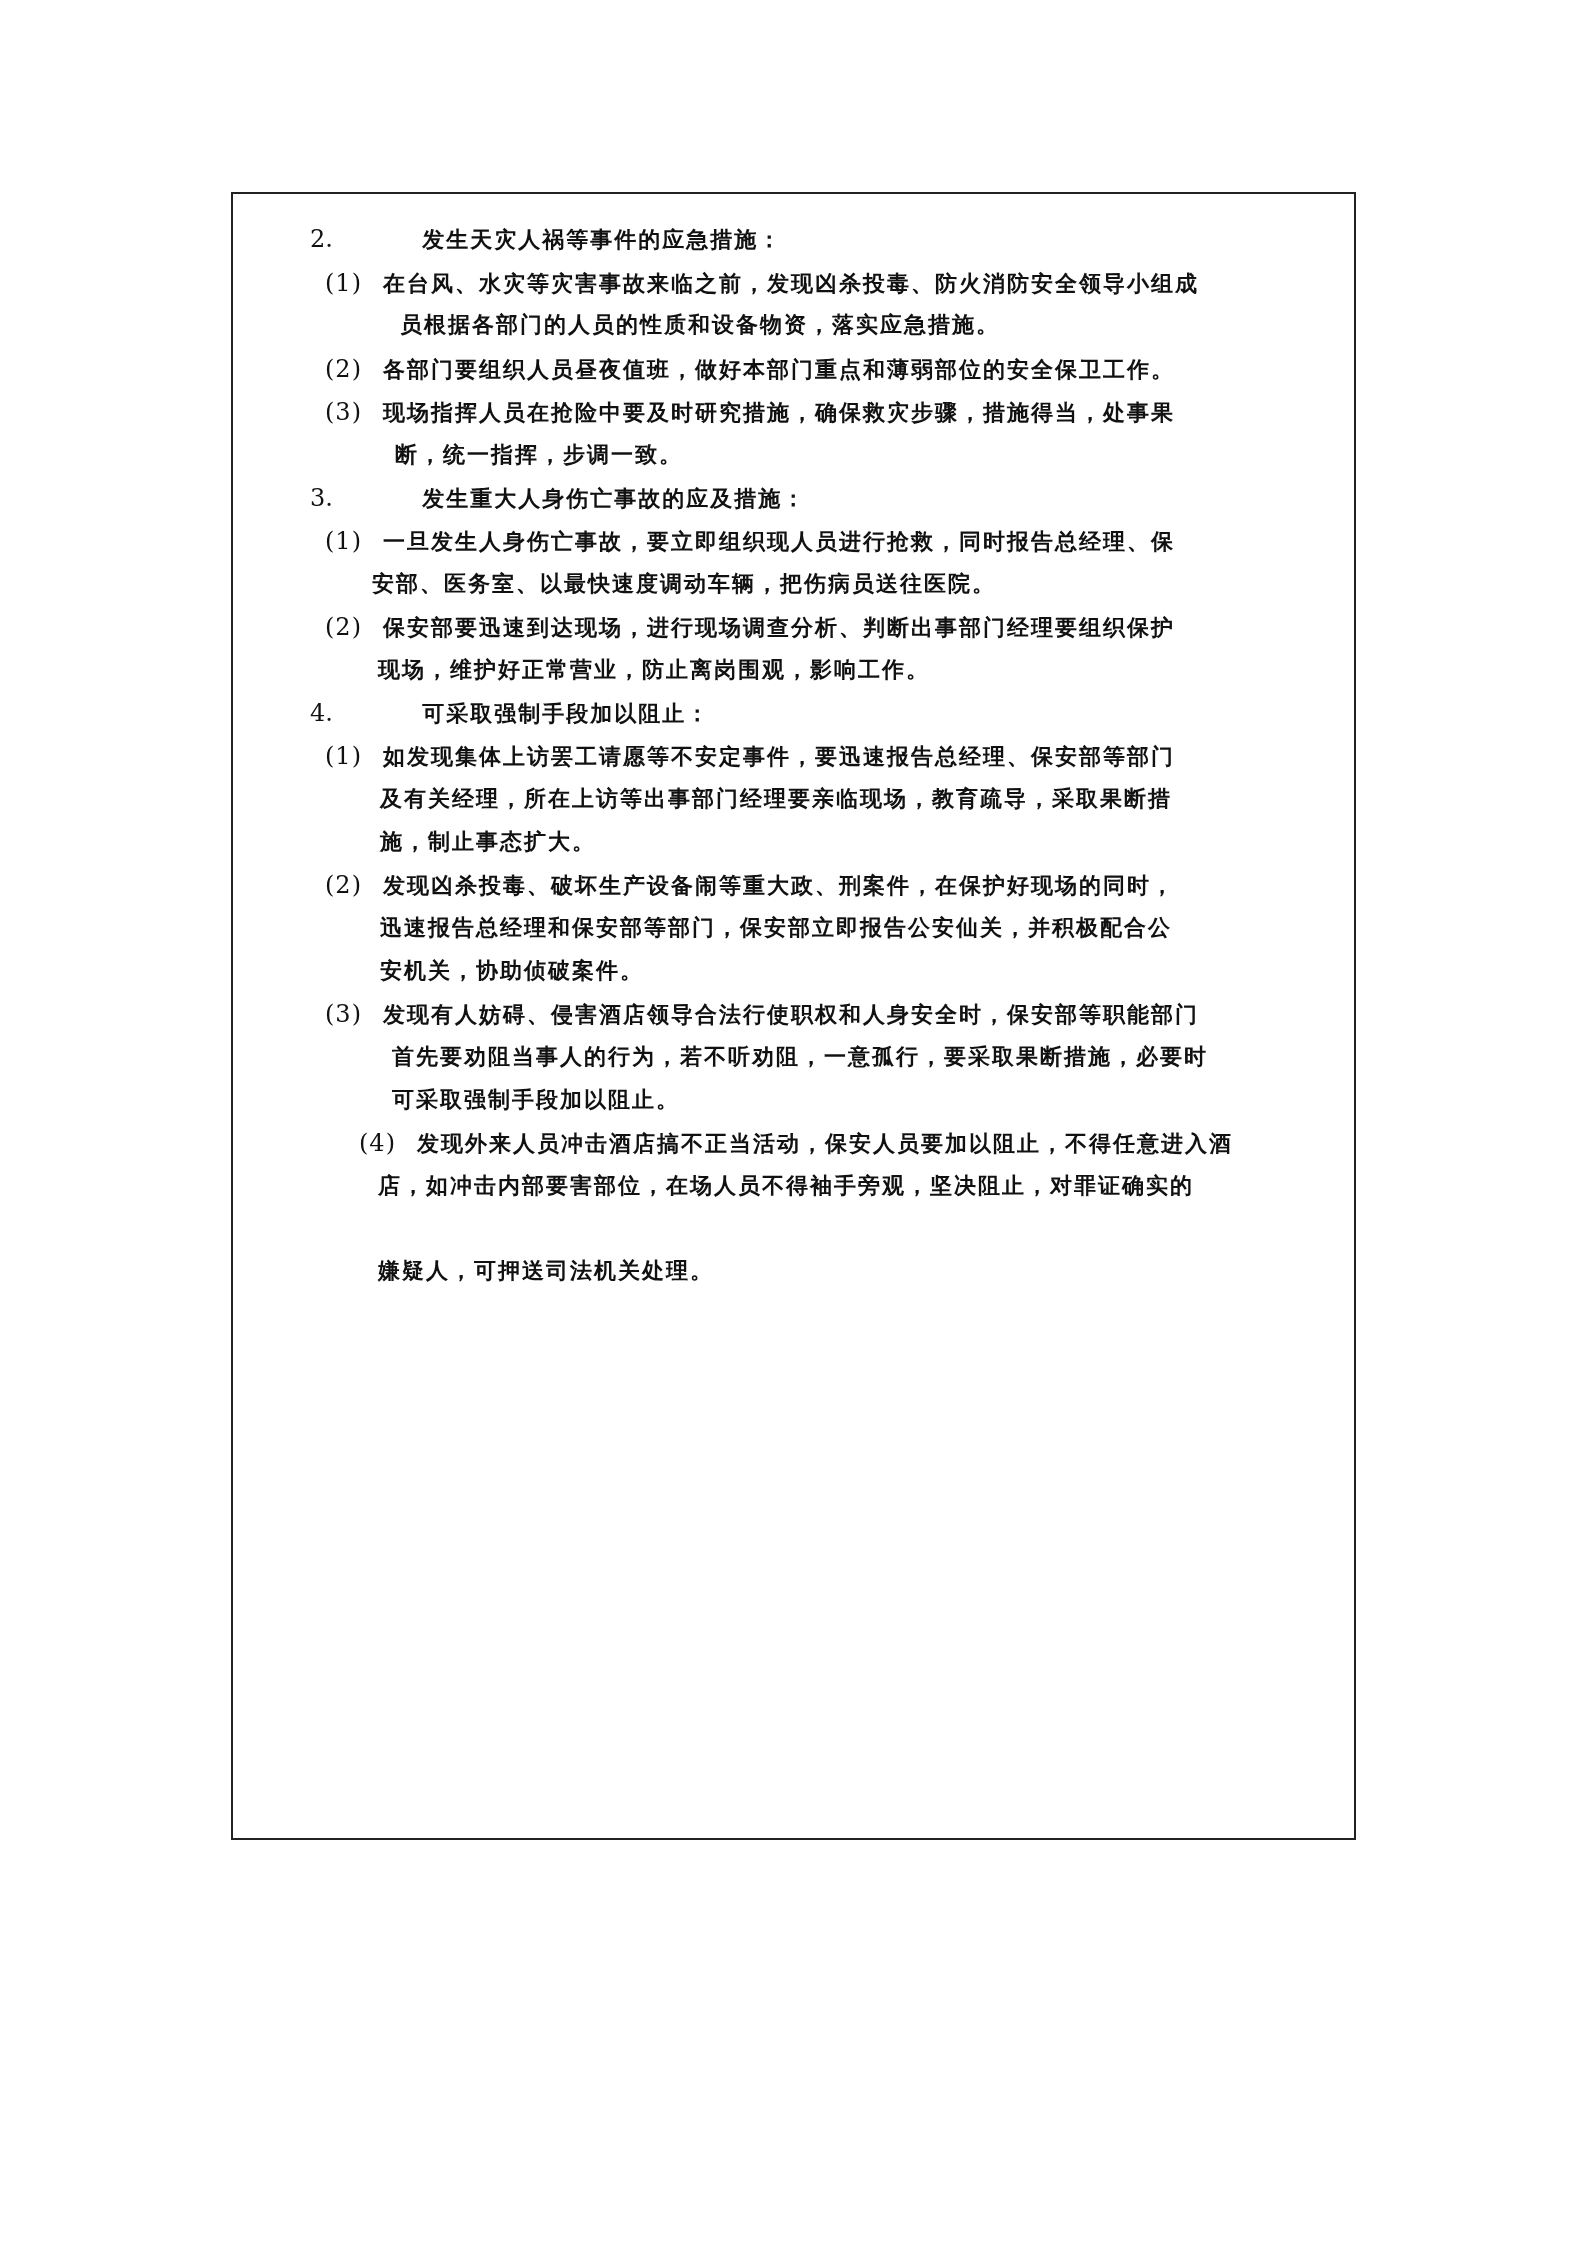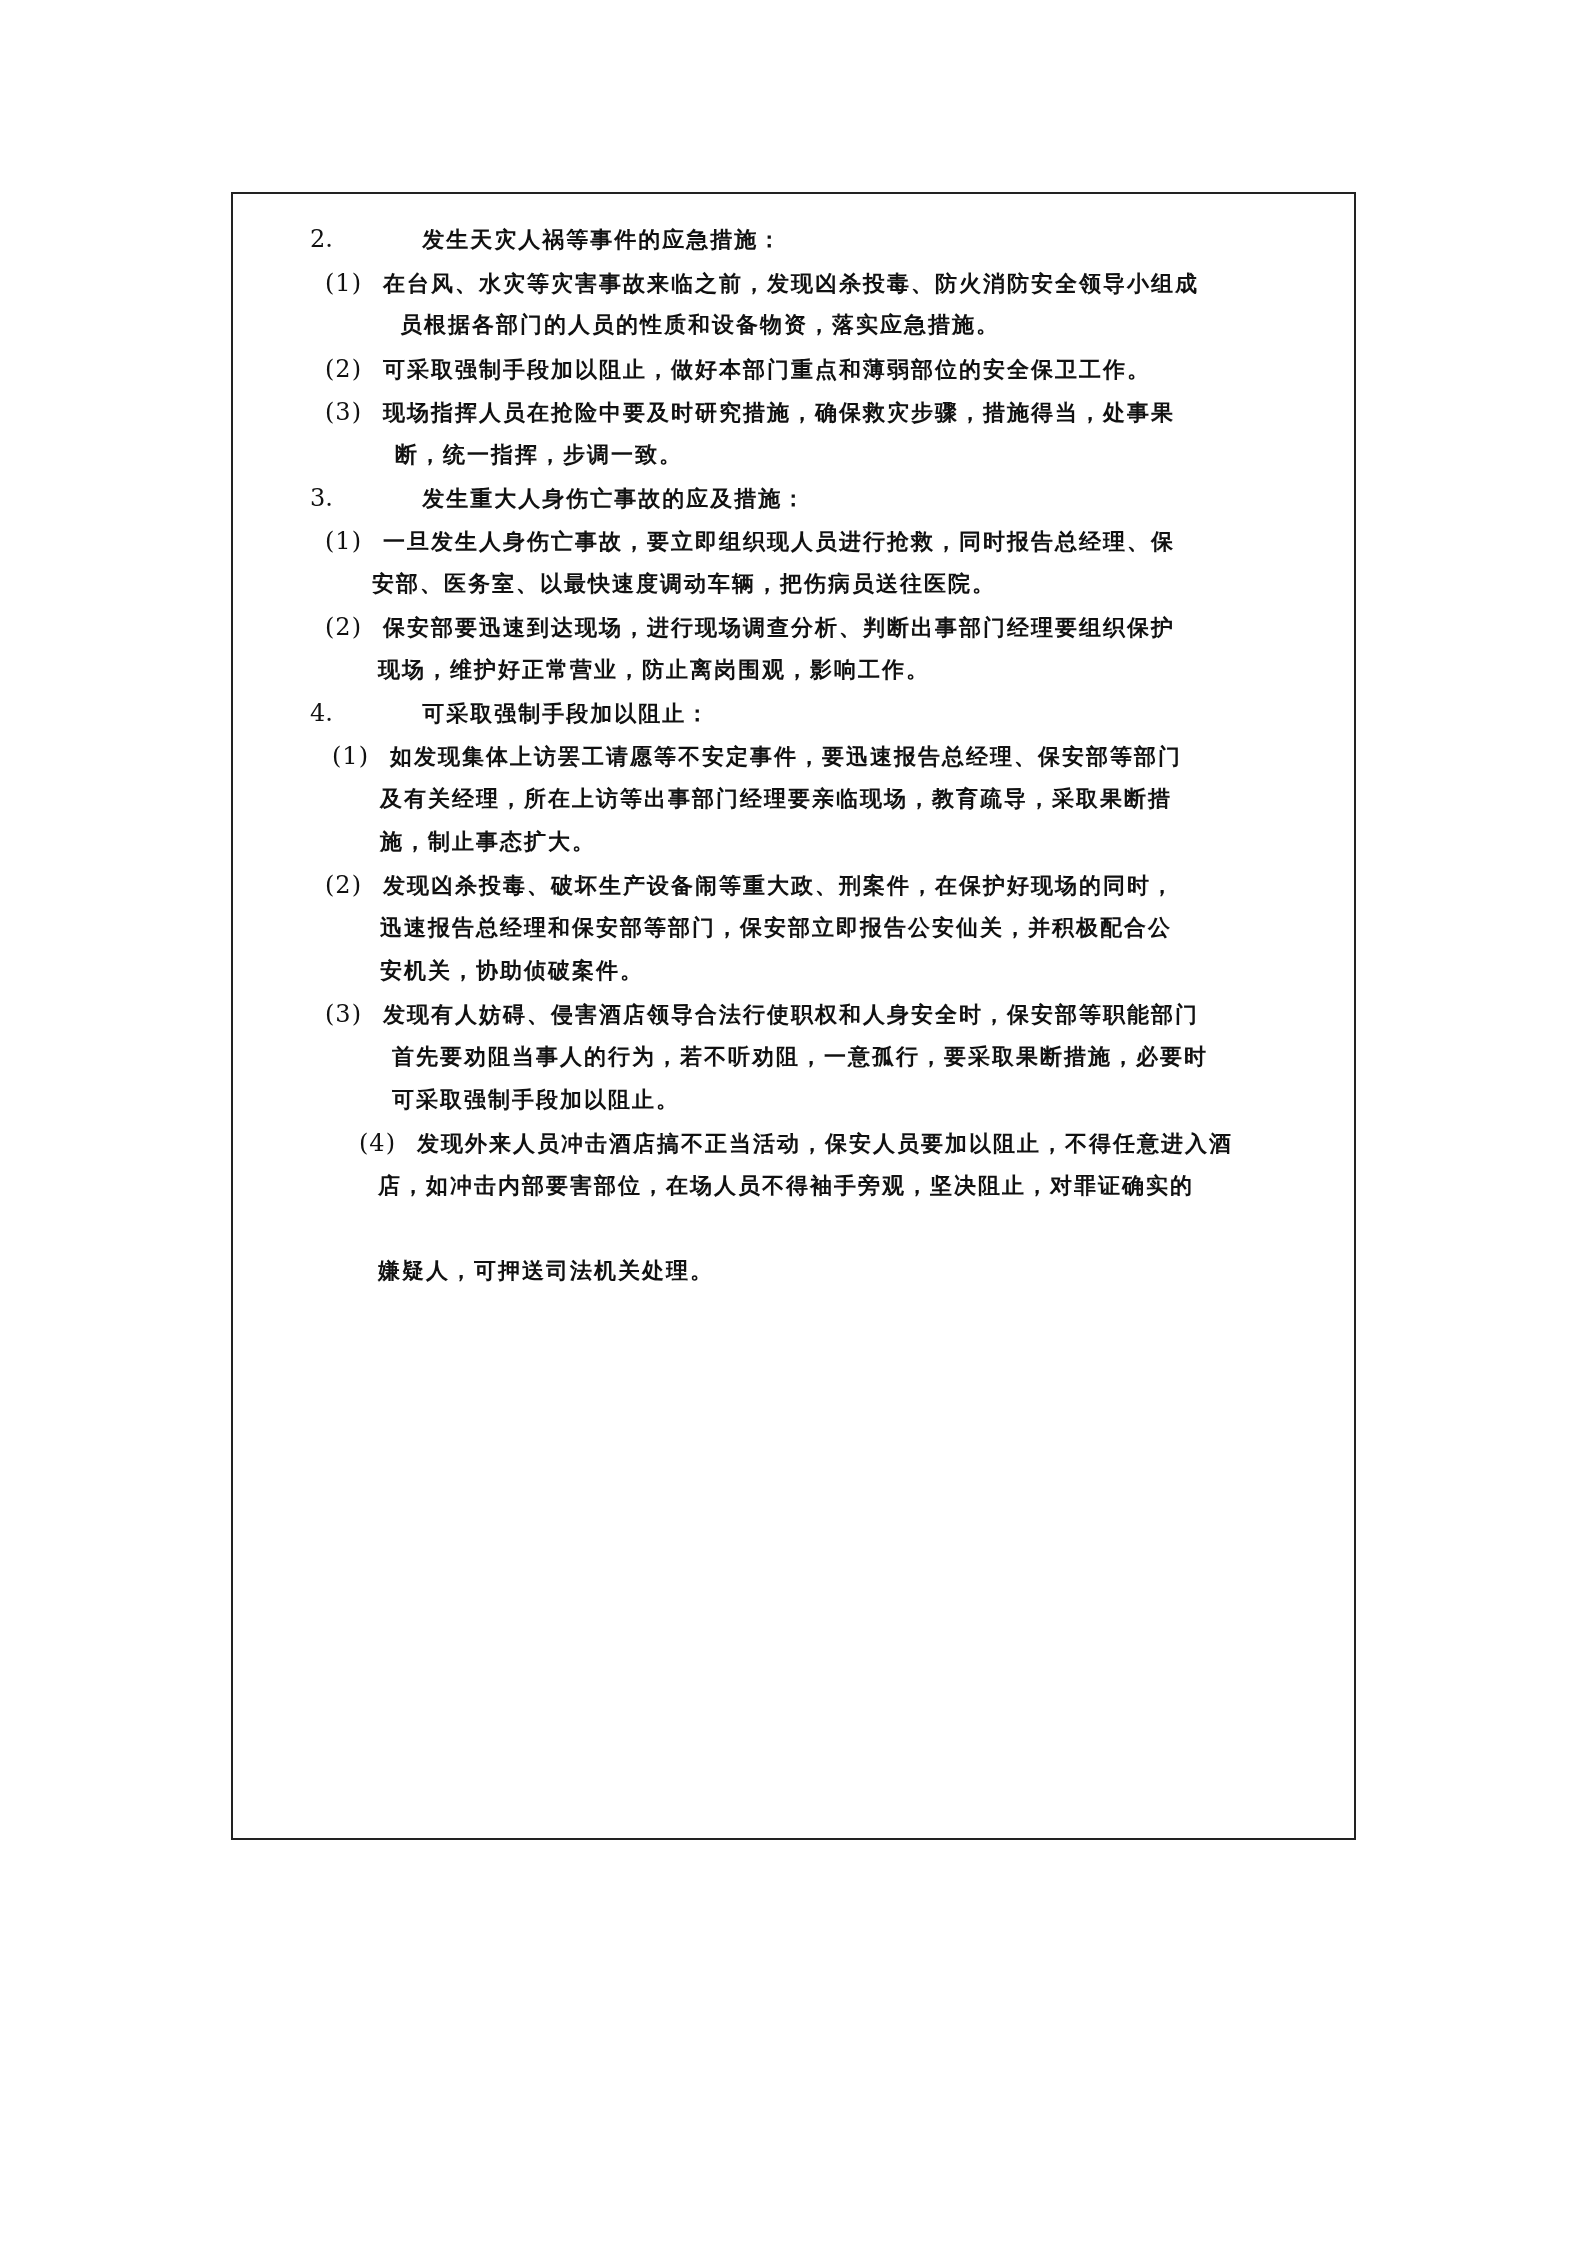--- a/index.html
+++ b/index.html
@@ -17,21 +17,21 @@
 <div class="line" style="left:310px; top:224px;">
   <span class="num">2.</span>
   <span style="display:inline-block;width:70px;"></span>
   <span>发生天灾人祸等事件的应急措施：</span>
 </div>
 <div class="line" style="left:325px; top:268px;">
   <span class="pnum">(1)</span><span>在台风、水灾等灾害事故来临之前，发现凶杀投毒、防火消防安全领导小组成</span>
 </div>
 <div class="line" style="left:400px; top:310px;">员根据各部门的人员的性质和设备物资，落实应急措施。</div>
 <div class="line" style="left:325px; top:354px;">
-  <span class="pnum">(2)</span><span>可采取强制手段加以阻止，做好本部门重点和薄弱部位的安全保卫工作。</span>
+  <span class="pnum">(2)</span><span>各部门要组织人员昼夜值班，做好本部门重点和薄弱部位的安全保卫工作。</span>
 </div>
 <div class="line" style="left:325px; top:397px;">
   <span class="pnum">(3)</span><span>现场指挥人员在抢险中要及时研究措施，确保救灾步骤，措施得当，处事果</span>
 </div>
 <div class="line" style="left:395px; top:440px;">断，统一指挥，步调一致。</div>
 
 <div class="line" style="left:310px; top:483px;">
   <span class="num">3.</span>
   <span style="display:inline-block;width:70px;"></span>
   <span>发生重大人身伤亡事故的应及措施：</span>
@@ -43,21 +43,21 @@
 <div class="line" style="left:325px; top:612px;">
   <span class="pnum">(2)</span><span>保安部要迅速到达现场，进行现场调查分析、判断出事部门经理要组织保护</span>
 </div>
 <div class="line" style="left:378px; top:655px;">现场，维护好正常营业，防止离岗围观，影响工作。</div>
 
 <div class="line" style="left:310px; top:698px;">
   <span class="num">4.</span>
   <span style="display:inline-block;width:70px;"></span>
   <span>可采取强制手段加以阻止：</span>
 </div>
-<div class="line" style="left:325px; top:741px;margin-left:7px;">
+<div class="line" style="left:325px; top:741px;">
   <span class="pnum">(1)</span><span>如发现集体上访罢工请愿等不安定事件，要迅速报告总经理、保安部等部门</span>
 </div>
 <div class="line" style="left:380px; top:784px;">及有关经理，所在上访等出事部门经理要亲临现场，教育疏导，采取果断措</div>
 <div class="line" style="left:380px; top:827px;">施，制止事态扩大。</div>
 <div class="line" style="left:325px; top:870px;">
   <span class="pnum">(2)</span><span>发现凶杀投毒、破坏生产设备闹等重大政、刑案件，在保护好现场的同时，</span>
 </div>
 <div class="line" style="left:380px; top:913px;">迅速报告总经理和保安部等部门，保安部立即报告公安仙关，并积极配合公</div>
 <div class="line" style="left:380px; top:956px;">安机关，协助侦破案件。</div>
 <div class="line" style="left:325px; top:999px;">

